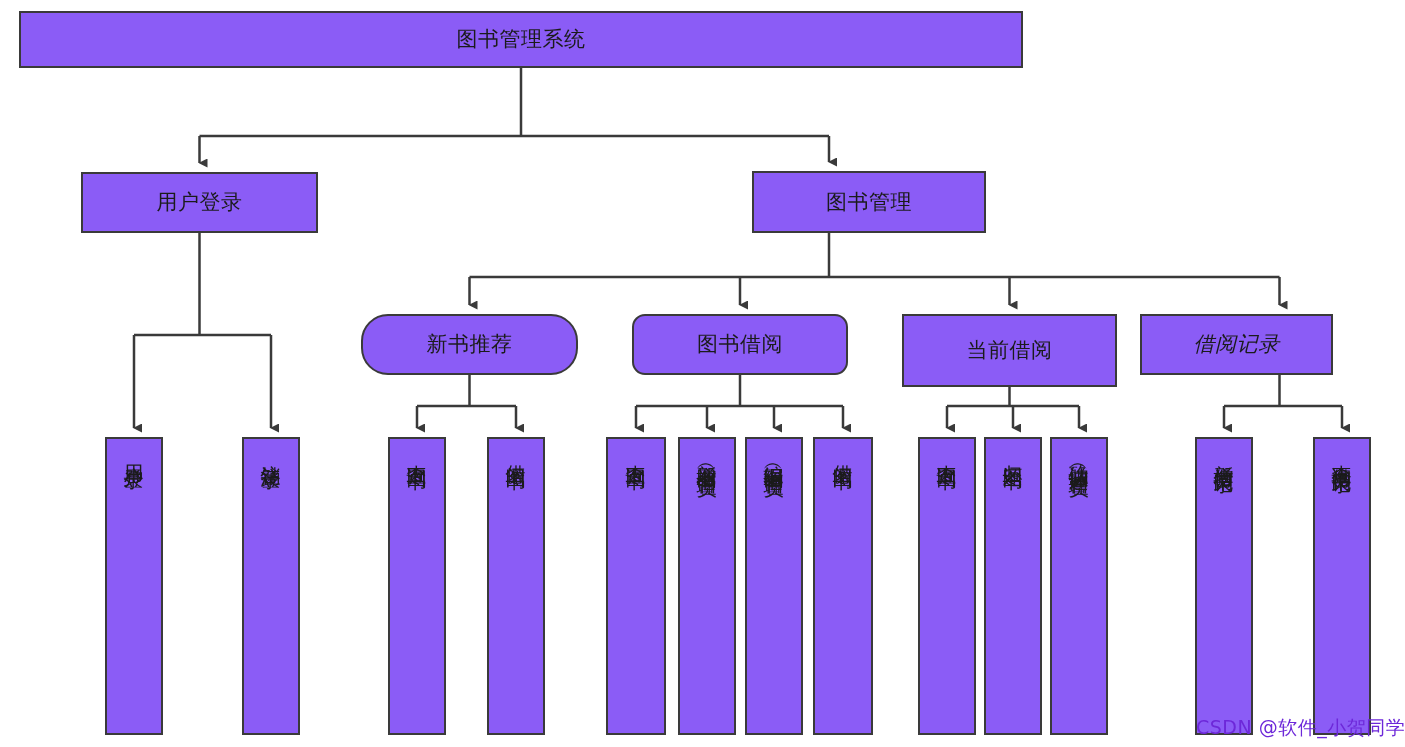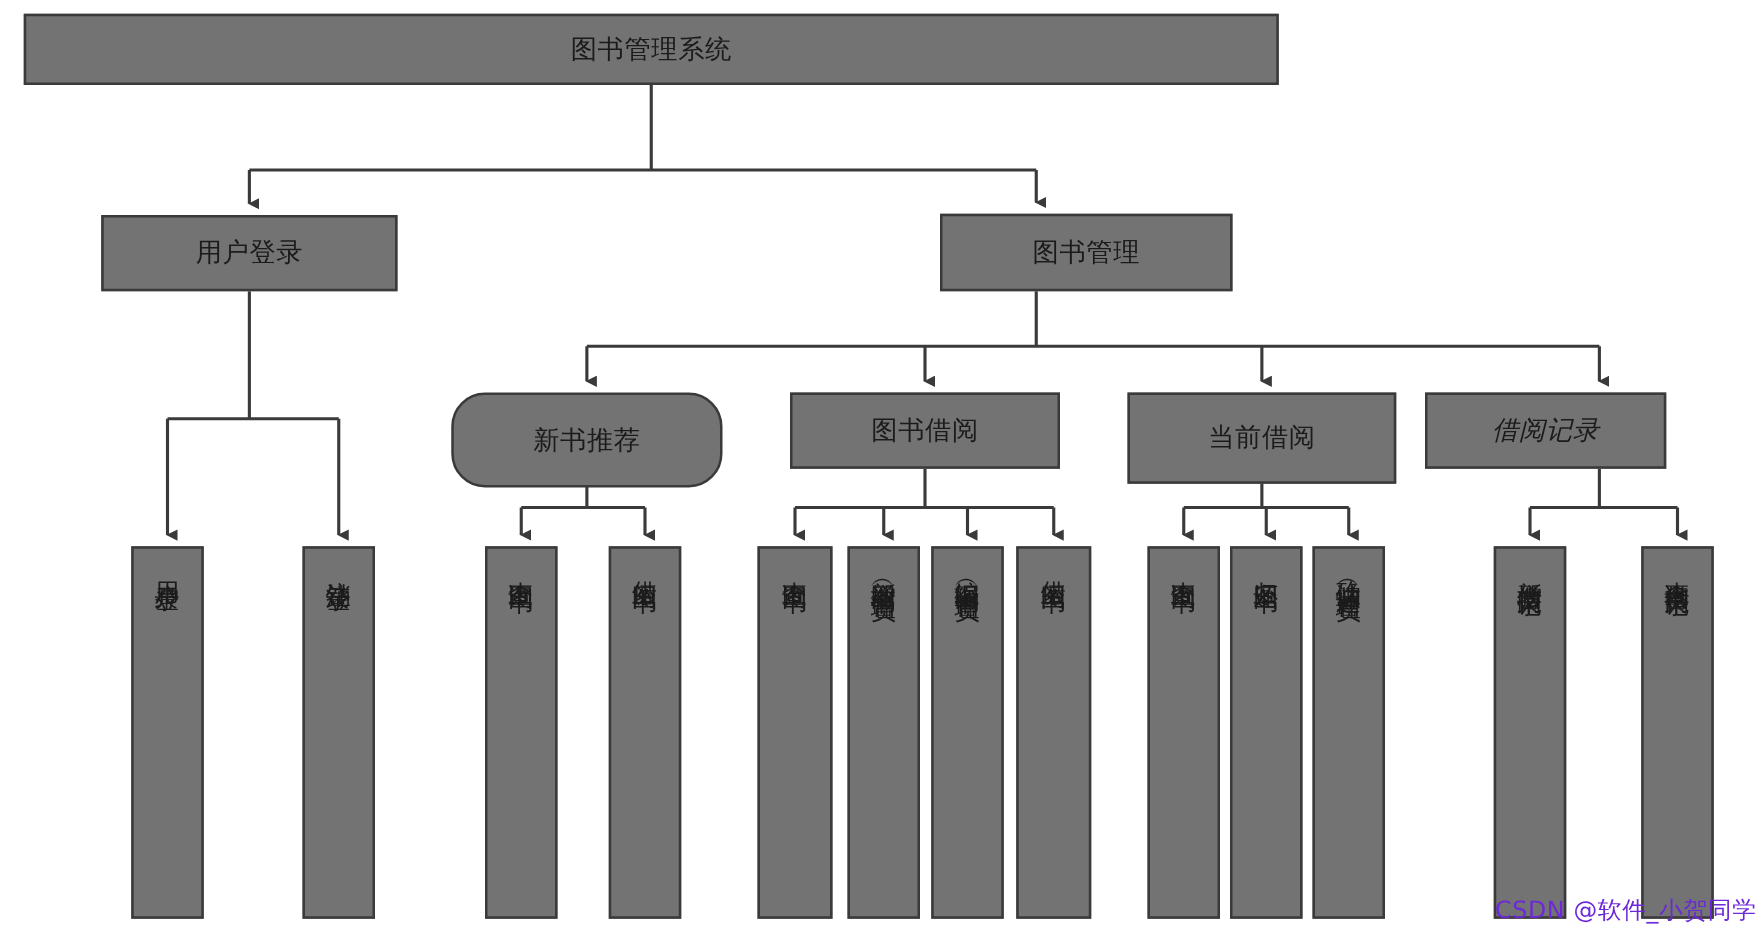--- a/index.html
+++ b/index.html
@@ -23,21 +23,21 @@
     position: absolute;
     left: 0;
     top: 0;
     width: 1405px;
     height: 747px;
     pointer-events: none;
   }
   .node {
     position: absolute;
     box-sizing: border-box;
-    background: #737373;
+    background: #8b5cf6;
     border: 2.5px solid #3a3a3a;
     display: flex;
     align-items: center;
     justify-content: center;
     overflow: hidden;
   }
   .node-label {
     color: #1b1b1b;
     font-size: 21px;
     line-height: 1.18;
@@ -118,24 +118,24 @@
   <div id="node-layer">
       <div class="node horizontal" style="left: 19px; top: 11px; width: 1004px; height: 57px;">
         <div class="node-label">图书管理系统</div>
       </div>
       <div class="node horizontal" style="left: 81px; top: 172px; width: 237px; height: 61px;">
         <div class="node-label">用户登录</div>
       </div>
       <div class="node horizontal" style="left: 712px; top: 171px; width: 234px; height: 62px; margin-left: 40px;">
         <div class="node-label">图书管理</div>
       </div>
-      <div class="node horizontal" style="left: 361px; top: 314px; width: 217px; height: 76px; border-radius: 27px;">
+      <div class="node horizontal" style="left: 361px; top: 314px; width: 217px; height: 61px; border-radius: 27px;">
         <div class="node-label">新书推荐</div>
       </div>
-      <div class="node horizontal" style="left: 632px; top: 314px; width: 216px; height: 61px;">
+      <div class="node horizontal" style="left: 632px; top: 314px; width: 216px; height: 61px; border-radius: 13px;">
         <div class="node-label">图书借阅</div>
       </div>
       <div class="node horizontal" style="left: 902px; top: 314px; width: 215px; height: 73px;">
         <div class="node-label">当前借阅</div>
       </div>
       <div class="node horizontal" style="left: 1140px; top: 314px; width: 193px; height: 61px; font-style: italic;">
         <div class="node-label">借阅记录</div>
       </div>
       <div class="node vertical" style="left: 105px; top: 437px; width: 58px; height: 298px;">
         <div class="node-label">用户登录</div>

